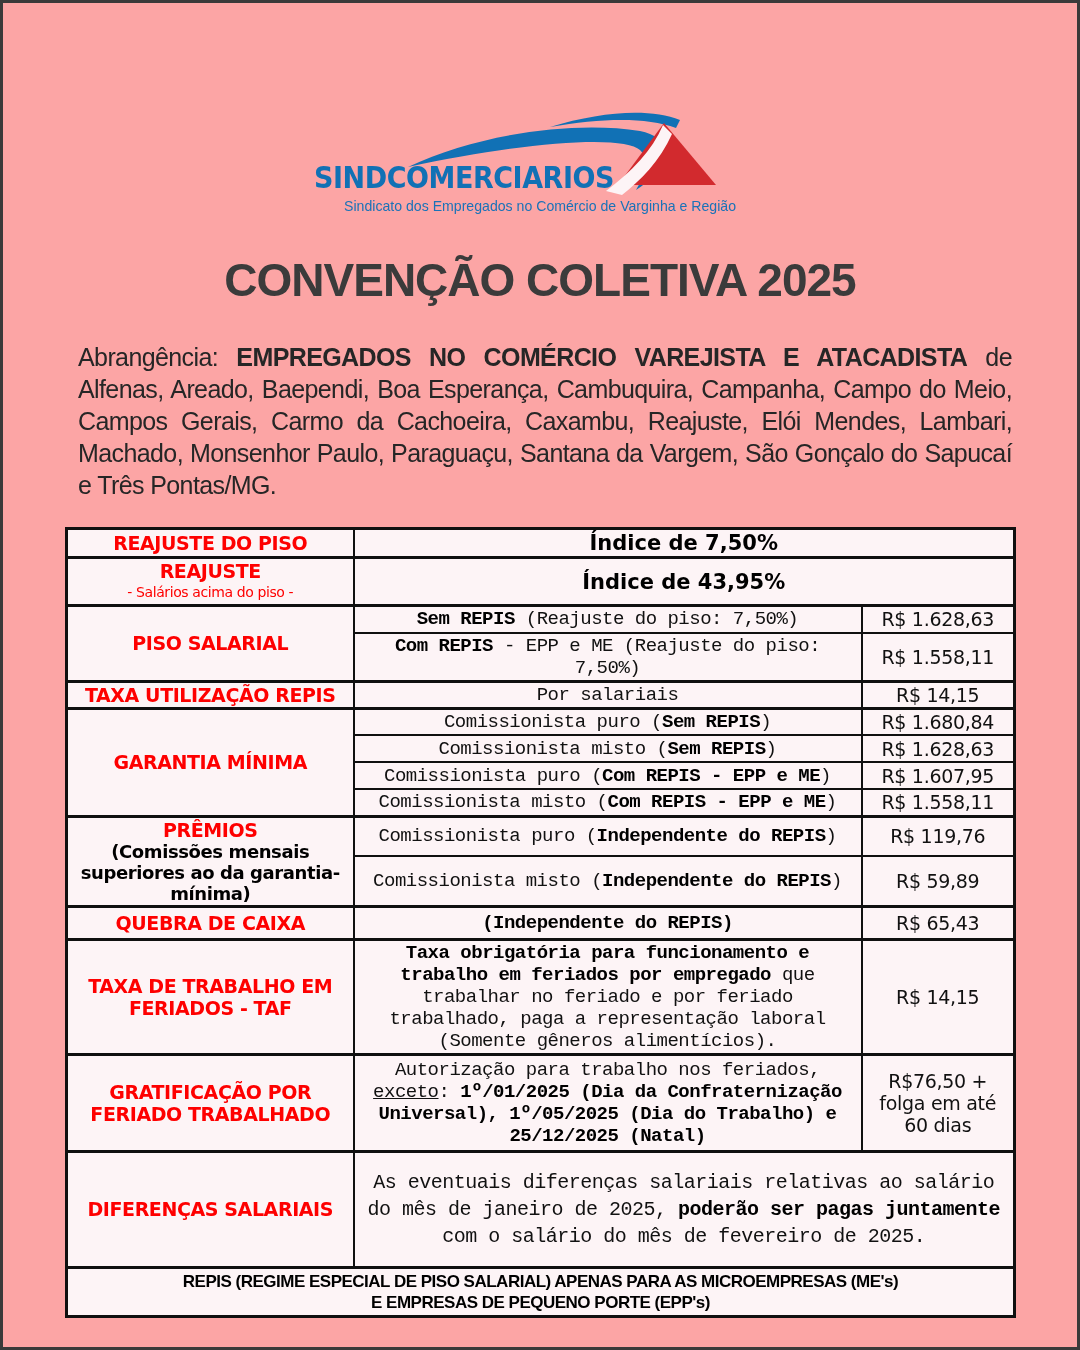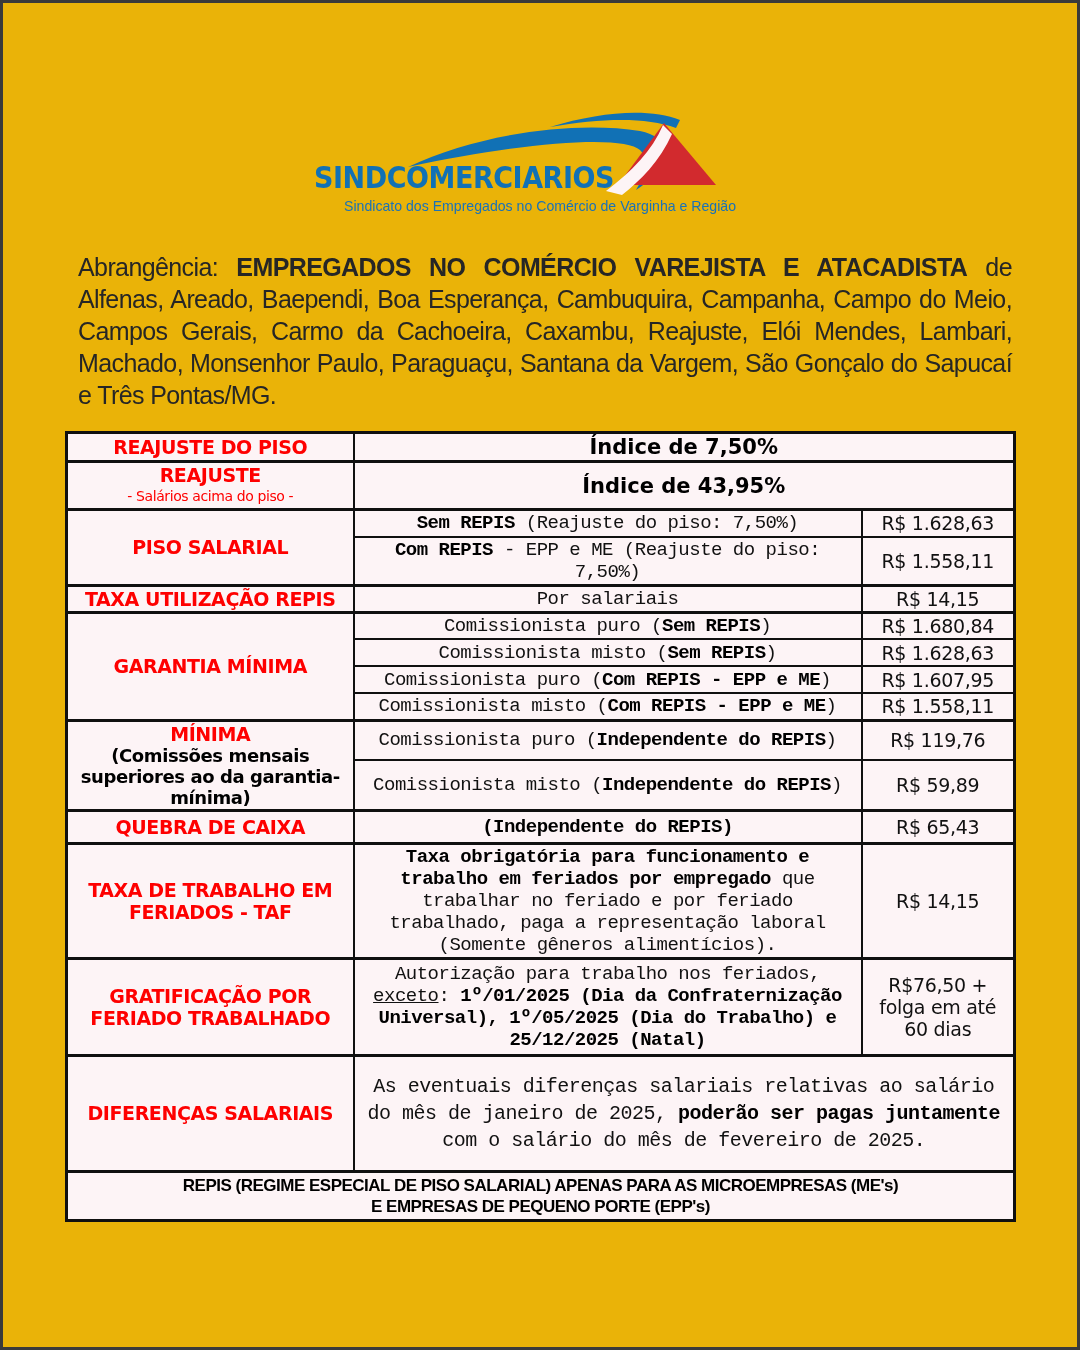--- a/index.html
+++ b/index.html
@@ -1,21 +1,21 @@
 <!DOCTYPE html>
 <html lang="pt-BR"><head>
 <meta charset="utf-8">
 <style>
   html,body{margin:0;padding:0;background:#e9e4e6;}
   .page{
     position:relative;
     width:1080px;height:1350px;
     box-sizing:border-box;
     margin:0 auto;
-    background:#eab308;
+    background:#fca5a5;
     border:3px solid #3a3a3a;
     font-family:"Liberation Sans",sans-serif;
     overflow:hidden;
   }
   
   .logo-wrap{width:460px;margin:106px auto 0 auto;}
   .logo-wrap svg{display:block;}
   
   .title{
     margin:36px 0 0 0;
@@ -30,21 +30,21 @@
     margin:34px 65px 0 75px;
     font-size:25px;
     line-height:32px;
     letter-spacing:-0.6px;
     color:#262626;
     text-align:justify;
   }
   .intro .b{font-weight:bold;}
   
   table.agr{
-    margin:20px 0 0 62px;
+    margin:26px 0 0 62px;
     width:948px;
     border-collapse:collapse;
     table-layout:fixed;
     border:3px solid #101010;
     font-family:"DejaVu Sans","Liberation Sans",sans-serif;
     background:#fdf4f6;
   }
   table.agr td{
     border:2px solid #101010;
     vertical-align:middle;
@@ -111,20 +111,21 @@
 
       <g>
         <path fill="#d22a2e" d="M308,76 L354,14 L406,76 Z"></path>
         <path fill="#fdf4f6" d="M296,82 C322,62 342,42 353,16 L362,25 C350,52 330,72 312,86 Z"></path>
       </g>
       <text x="4" y="79" font-family="DejaVu Sans, sans-serif" font-weight="bold" font-size="31" fill="#1171b5" letter-spacing="-0.5" textLength="300" lengthAdjust="spacingAndGlyphs">SINDCOMERCIARIOS</text>
       <text x="230" y="102" text-anchor="middle" font-family="Liberation Sans, sans-serif" font-size="15" fill="#1a72b8" textLength="392" lengthAdjust="spacingAndGlyphs">Sindicato dos Empregados no Comércio de Varginha e Região</text>
     </svg>
   </div>
 
+  <h1 class="title">CONVENÇÃO COLETIVA 2025</h1>
 
   <p class="intro"><span>Abrangência: </span><span class="b">EMPREGADOS NO COMÉRCIO VAREJISTA E ATACADISTA</span><span> de Alfenas, Areado, Baependi, Boa Esperança, Cambuquira, Campanha, Campo do Meio, Campos Gerais, Carmo da Cachoeira, Caxambu, Reajuste, Elói Mendes, Lambari, Machado, Monsenhor Paulo, Paraguaçu, Santana da Vargem, São Gonçalo do Sapucaí e Três Pontas/MG.</span></p>
 
   <table class="agr">
     <colgroup>
         <col style="width:287px">
         <col style="width:508px">
         <col style="width:153px">
       </colgroup>
 
@@ -171,21 +172,21 @@
       <td class="desc"><span>Comissionista puro (</span><span class="b">Com REPIS - EPP e ME</span><span>)</span></td>
       <td class="val">R$ 1.607,95</td>
     </tr>
     <tr style="height:27px">
       <td class="desc"><span>Comissionista misto (</span><span class="b">Com REPIS - EPP e ME</span><span>)</span></td>
       <td class="val">R$ 1.558,11</td>
     </tr>
 
     <tr class="grp" style="height:38px">
       <td class="lbl" rowspan="2">
-        <span>MÍNIMA</span>
+        <span>PRÊMIOS</span>
         <span class="sub-blk">(Comissões mensais superiores ao da garantia-mínima)</span>
       </td>
       <td class="desc"><span>Comissionista puro (</span><span class="b">Independente do REPIS</span><span>)</span></td>
       <td class="val">R$ 119,76</td>
     </tr>
     <tr style="height:48px">
       <td class="desc"><span>Comissionista misto (</span><span class="b">Independente do REPIS</span><span>)</span></td>
       <td class="val">R$ 59,89</td>
     </tr>
 

